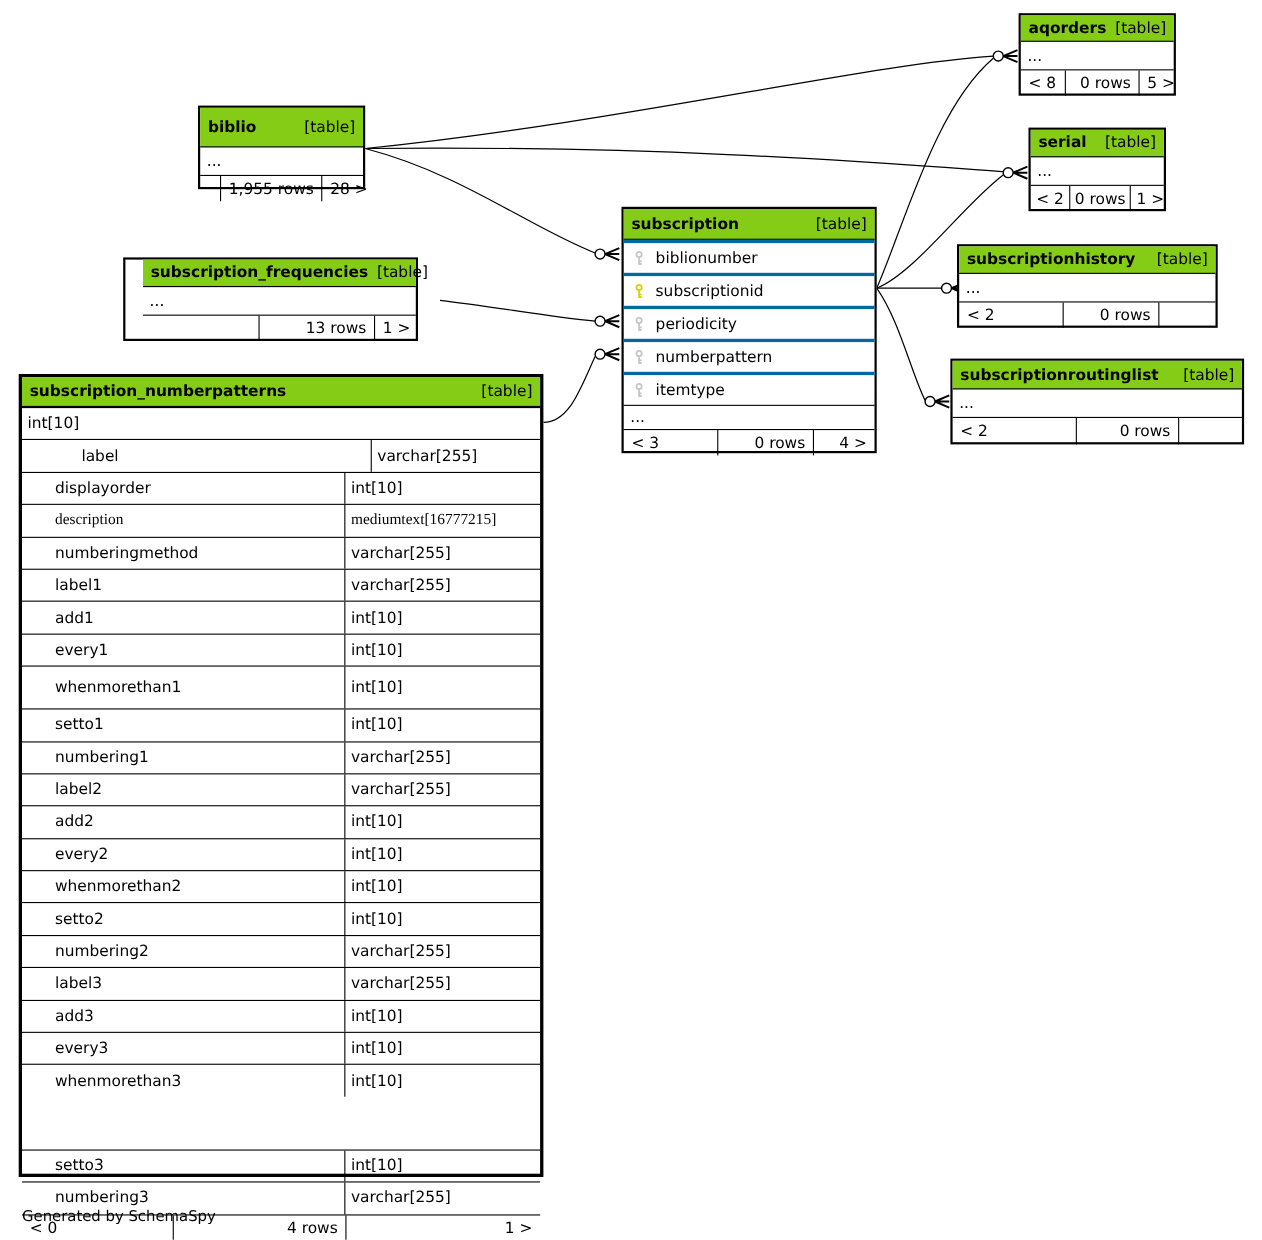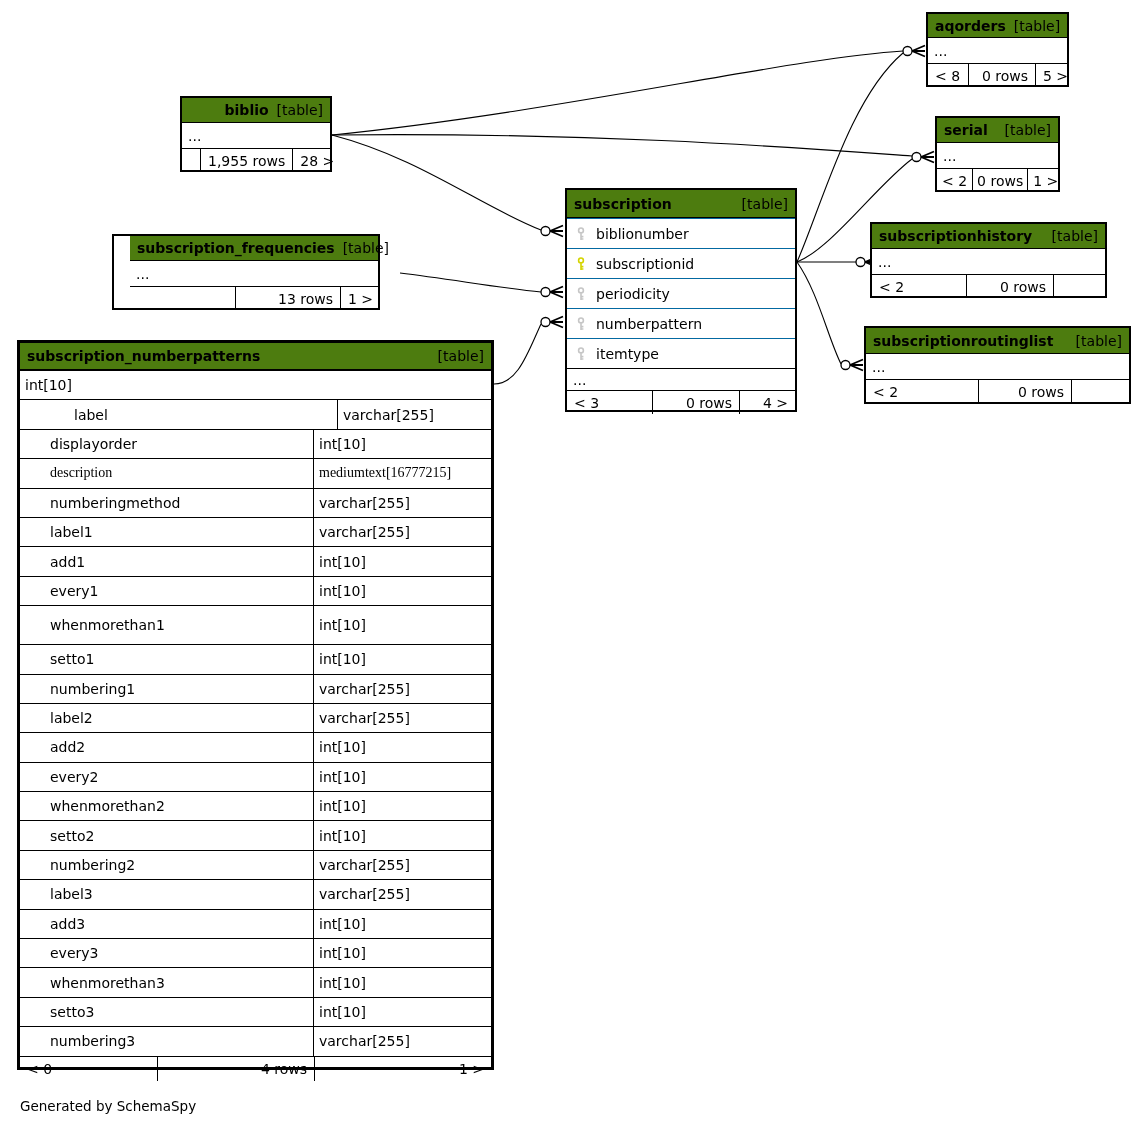--- a/index.html
+++ b/index.html
@@ -11,21 +11,21 @@
     font-size:14px;color:#000;
     overflow:hidden;
   }
   #edges{position:absolute;left:0;top:0;z-index:0;}
   .tbl{
     position:absolute;z-index:1;background:#fff;
     border:2px solid #000;box-sizing:border-box;
   }
   .tbl.main{border-width:3px;}
   .tbl-header{
-    background:#4d7c0f;
+    background:#84cc16;
     display:flex;justify-content:space-between;align-items:center;
     padding:0 7px;border-bottom:1px solid #000;box-sizing:border-box;
   }
   .tbl-name{font-weight:bold;white-space:nowrap;}
   .tbl-tag{font-weight:normal;margin-left:8px;white-space:nowrap;}
   .dots-row{
     display:flex;align-items:center;
     padding:0 6px;box-sizing:border-box;
   }
   .tbl-footer{
@@ -34,21 +34,21 @@
   .f-cell{
     display:flex;align-items:center;box-sizing:border-box;
     padding:0 7px;white-space:nowrap;
   }
   .f-cell + .f-cell{border-left:1px solid #000;}
   .f-left{justify-content:flex-start;}
   .f-right{justify-content:flex-end;}
   .f-grow{flex:1;}
   .field-row{
     display:flex;align-items:center;gap:9px;
-    padding-left:9px;box-sizing:border-box;border-top:1px solid #0369a1;
+    padding-left:9px;box-sizing:border-box;border-top:3px solid #0369a1;
   }
   .field-row:first-of-type{border-top:none;}
   .keyspot{width:11px;display:inline-flex;align-items:center;flex:0 0 11px;}
   .col-row{display:flex;box-sizing:border-box;border-top:1px solid #000;}
   .col-row:first-of-type{border-top:none;}
   .c-name{
     flex:0 0 294px;display:flex;align-items:center;gap:9px;
     padding-left:10px;border-right:1px solid #000;box-sizing:border-box;
   }
   .c-type{flex:1;display:flex;align-items:center;padding-left:5px;box-sizing:border-box;}
@@ -119,21 +119,21 @@
   </div>
   <div class="dots-row" style="height:25px;">...</div>
   <div class="tbl-footer" style="height:24px;">
     <span class="f-cell f-left" style="flex:0 0 40px;">&lt; 8</span>
     <span class="f-cell f-right" style="flex:0 0 67px;">0 rows</span>
     <span class="f-cell f-right f-grow">5 &gt;</span>
   </div>
 </div>
 
 <div class="tbl" style="left:180px;top:96px;width:152px;height:76px;">
-  <div class="tbl-header" style="height:25px;justify-content:flex-end;">
+  <div class="tbl-header" style="height:36px;">
     <span class="tbl-name">biblio</span>
     <span class="tbl-tag">[table]</span>
   </div>
   <div class="dots-row" style="height:25px;">...</div>
   <div class="tbl-footer" style="height:24px;">
     <span class="f-cell f-left" style="flex:0 0 18px;padding:0 3px;"></span>
     <span class="f-cell f-right" style="flex:0 0 88px;">1,955 rows</span>
     <span class="f-cell f-right f-grow">28 &gt;</span>
   </div>
 </div>
@@ -390,21 +390,21 @@
       </span>
     <span class="c-type">int[10]</span>
   </div>
   <div class="col-row" style="height:29.4px;">
     <span class="c-name">
         <span class="keyspot"></span>
         <span>whenmorethan3</span>
       </span>
     <span class="c-type">int[10]</span>
   </div>
-  <div class="col-row" style="height:29.4px;">
+  <div class="col-row" style="height:29.4px;margin-top:48px;">
     <span class="c-name">
         <span class="keyspot"></span>
         <span>setto3</span>
       </span>
     <span class="c-type">int[10]</span>
   </div>
   <div class="col-row" style="height:29.4px;">
     <span class="c-name">
         <span class="keyspot"></span>
         <span>numbering3</span>

